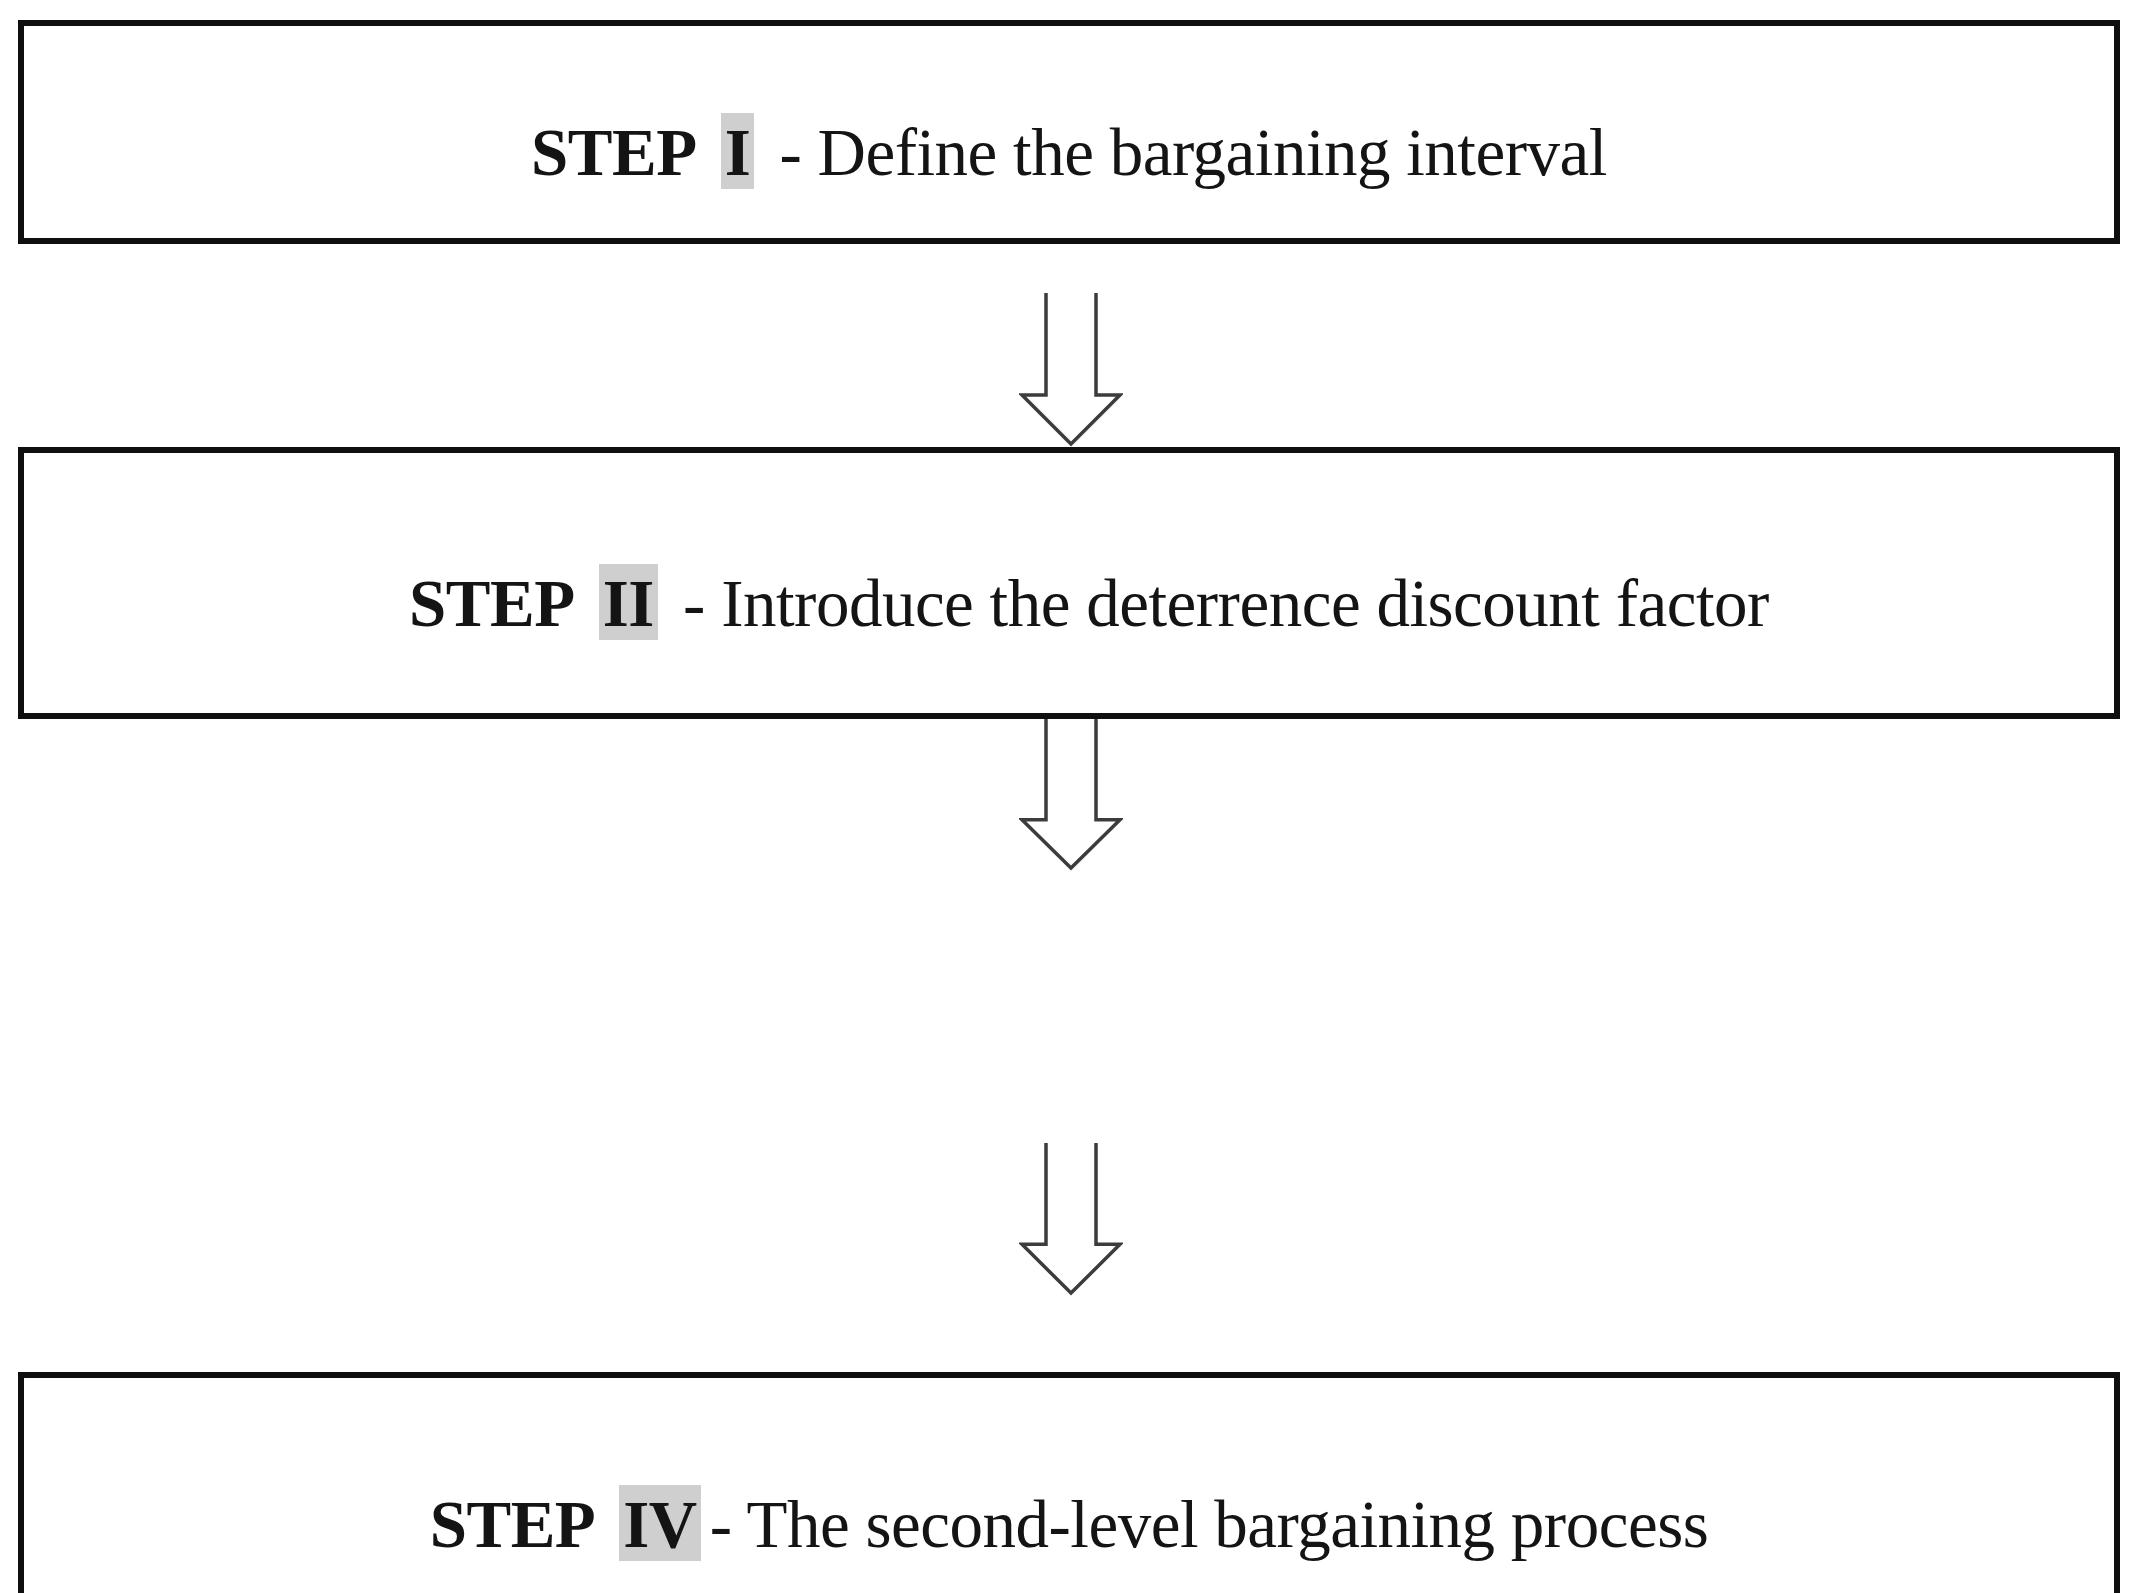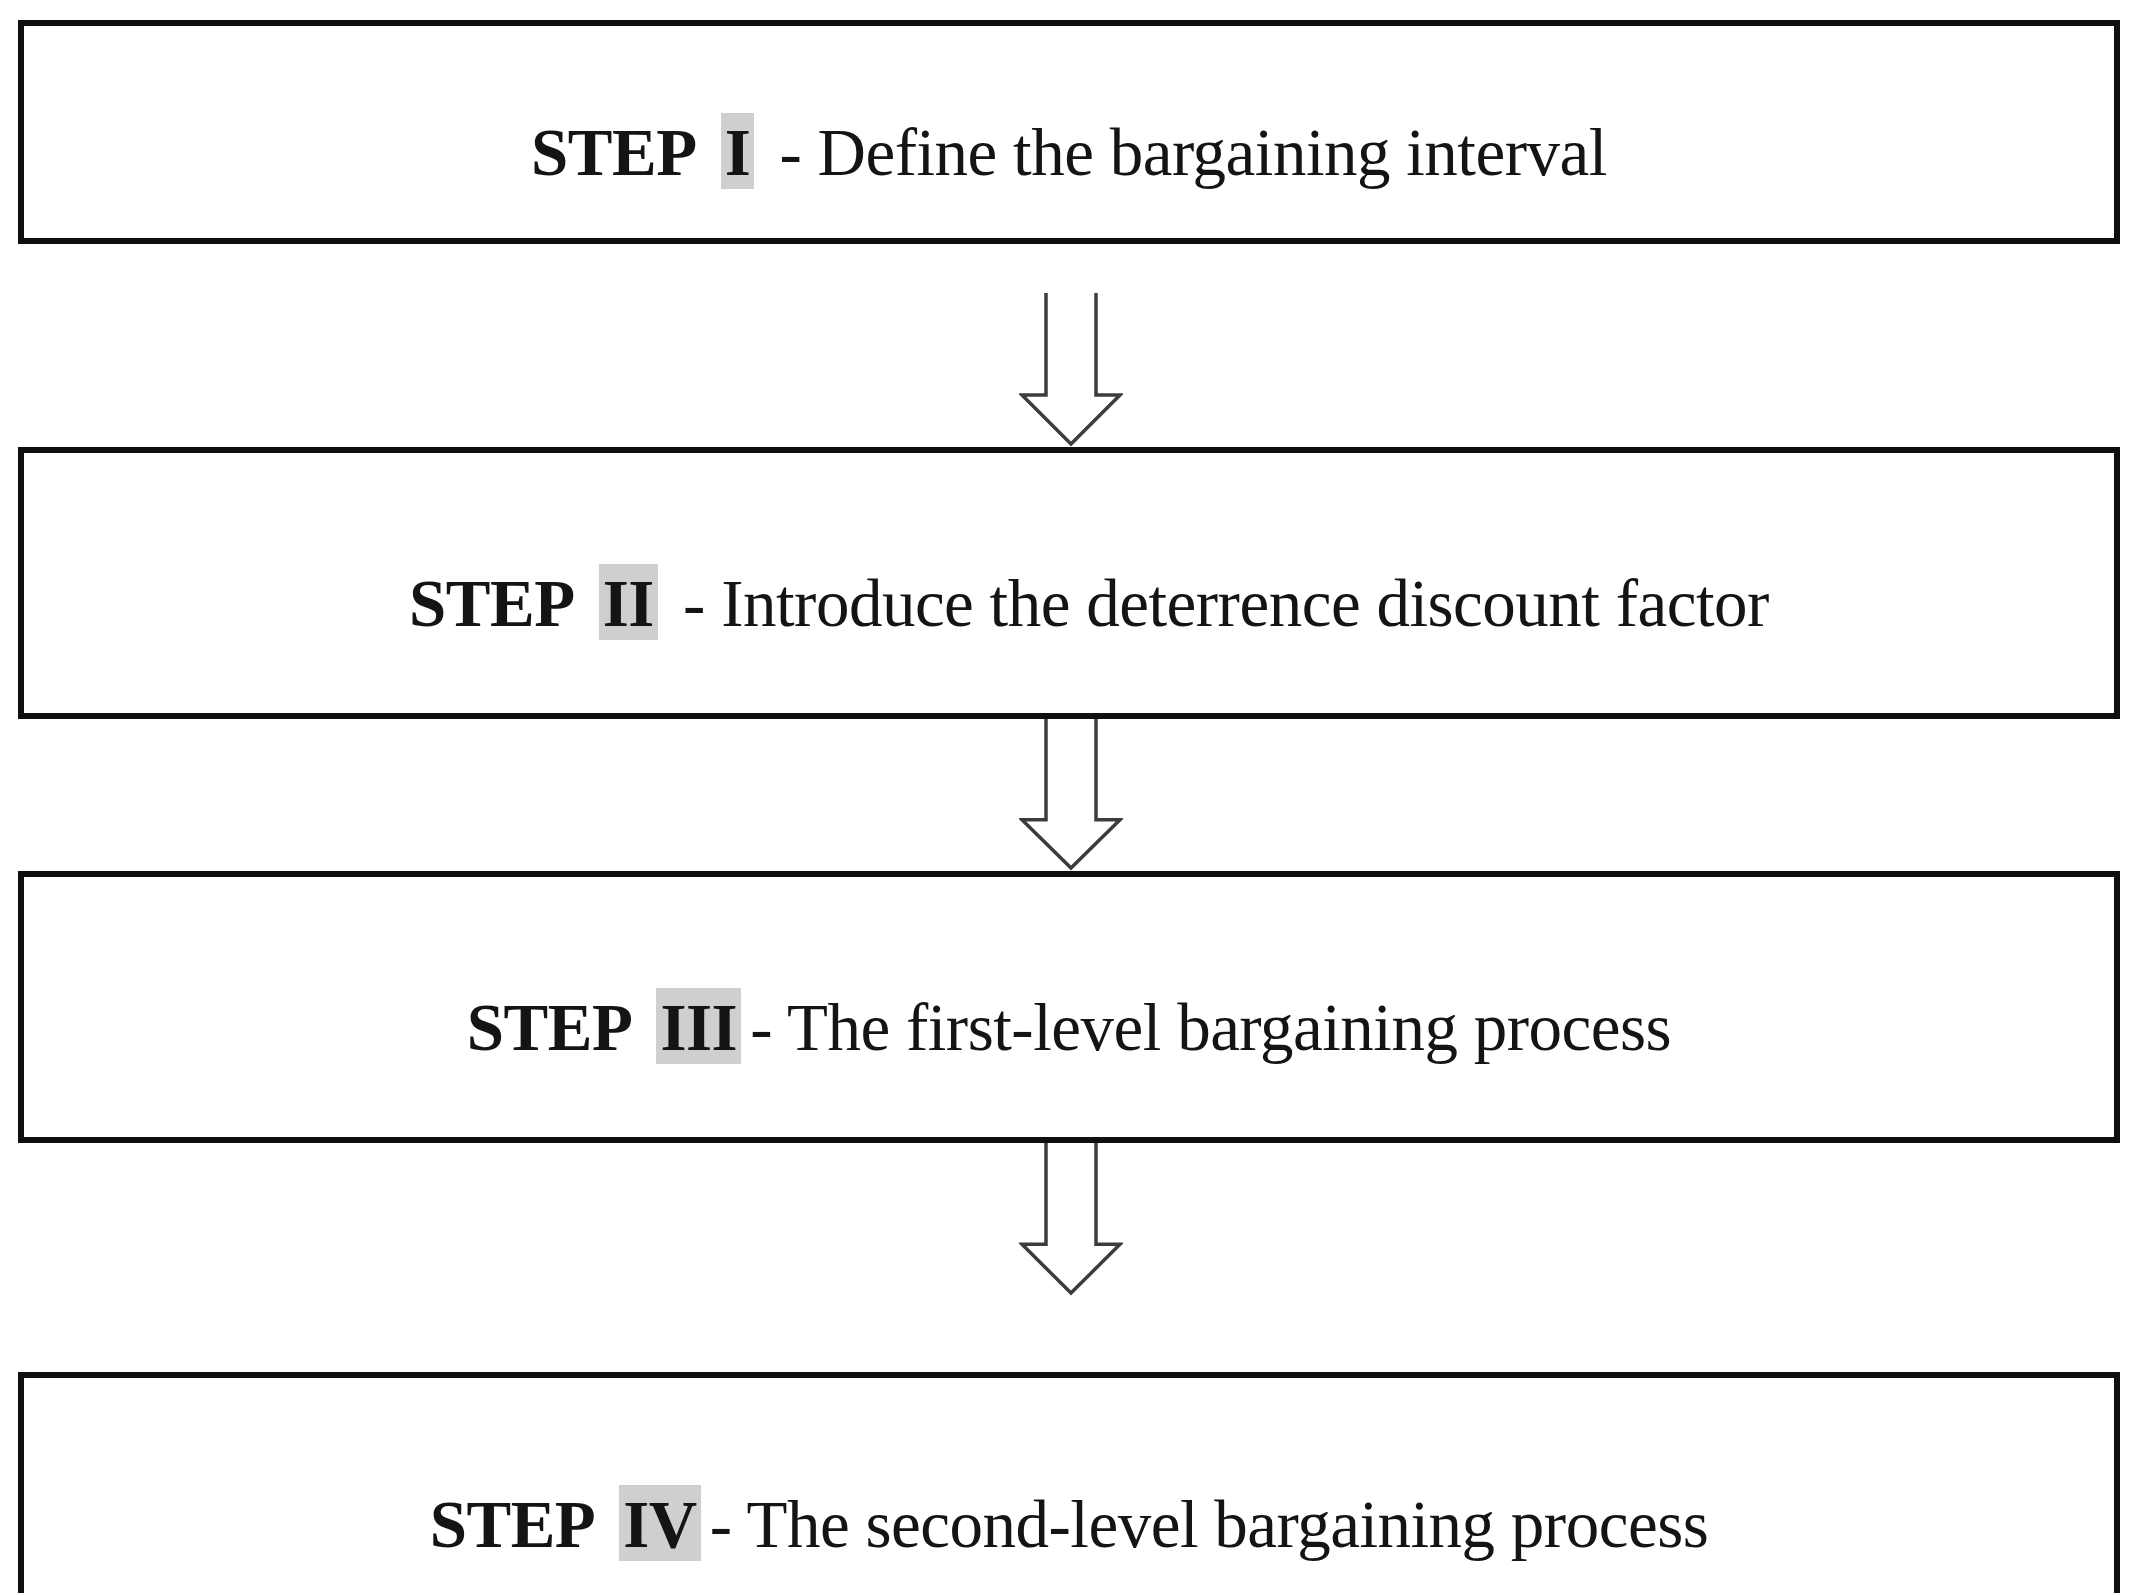--- a/index.html
+++ b/index.html
@@ -84,23 +84,20 @@
   <div class="step-box b2">
     <div class="step-label"><span class="step-prefix">STEP</span><span class="step-numeral">II</span><span class="step-suffix">&nbsp;- Introduce the deterrence discount factor</span></div>
   </div>
 
   <div class="arrow a2">
     <svg viewBox="0 0 104 154" preserveAspectRatio="none" aria-hidden="true">
       <path d="M27 0 L27 102 L3 102 L52 151 L101 102 L77 102 L77 0" fill="#ffffff" stroke="#3c3c3c" stroke-width="3.5" stroke-linejoin="miter"></path>
     </svg>
   </div>
 
-  <div class="step-box b3">
-    <div class="step-label"><span class="step-prefix">STEP</span><span class="step-numeral">III</span><span class="step-suffix">- The first-level bargaining process</span></div>
-  </div>
 
   <div class="arrow a3">
     <svg viewBox="0 0 104 154" preserveAspectRatio="none" aria-hidden="true">
       <path d="M27 0 L27 102 L3 102 L52 151 L101 102 L77 102 L77 0" fill="#ffffff" stroke="#3c3c3c" stroke-width="3.5" stroke-linejoin="miter"></path>
     </svg>
   </div>
 
   <div class="step-box b4">
     <div class="step-label"><span class="step-prefix">STEP</span><span class="step-numeral">IV</span><span class="step-suffix">- The second-level bargaining process</span></div>
   </div>

